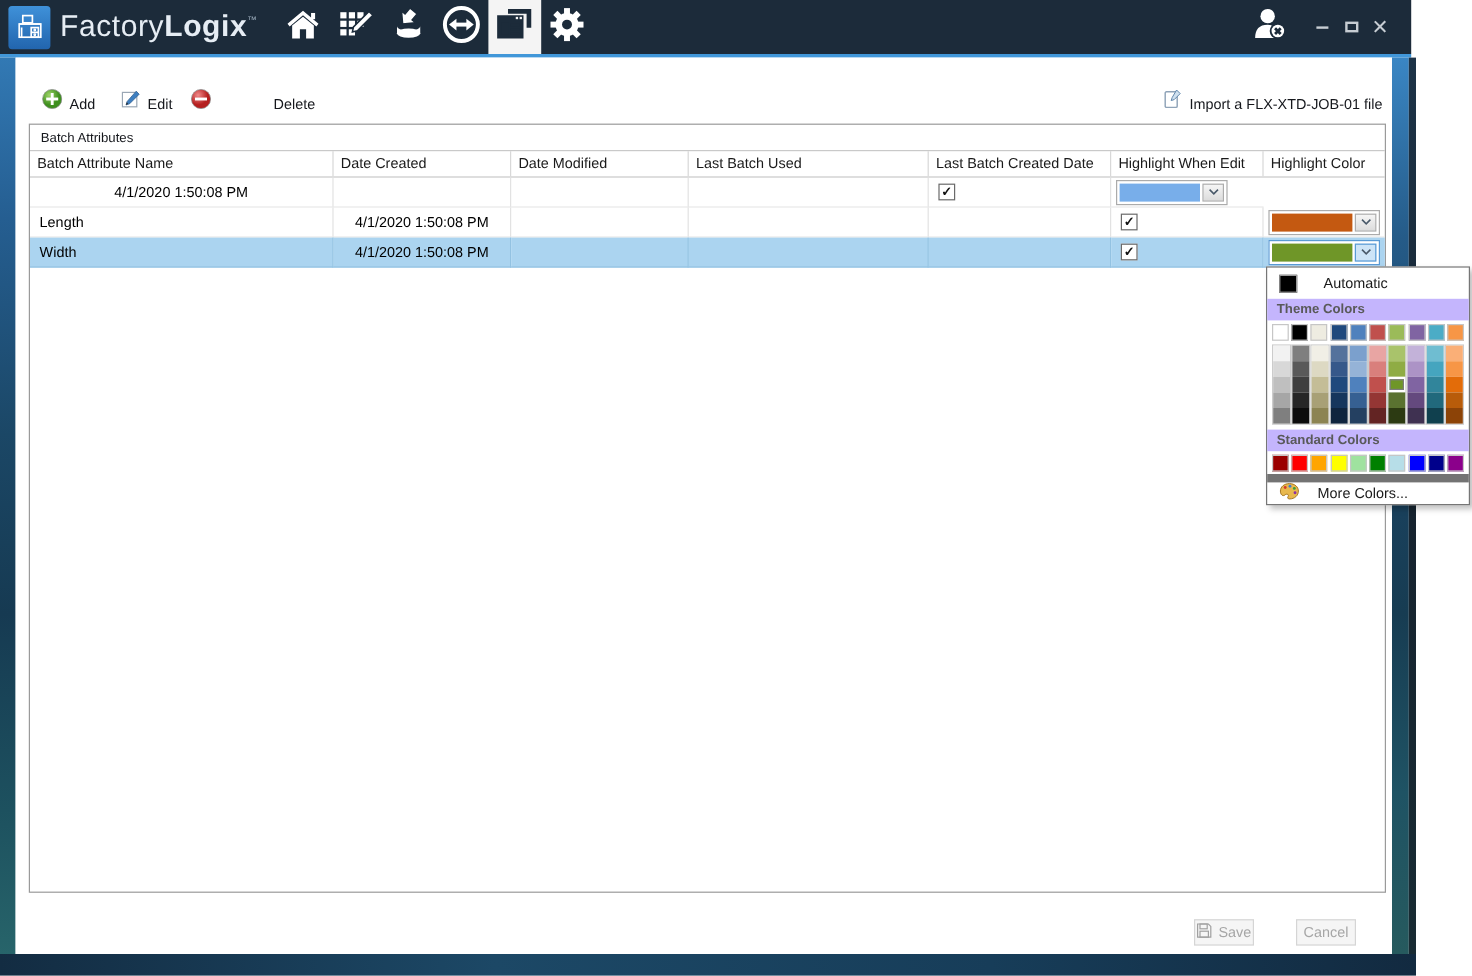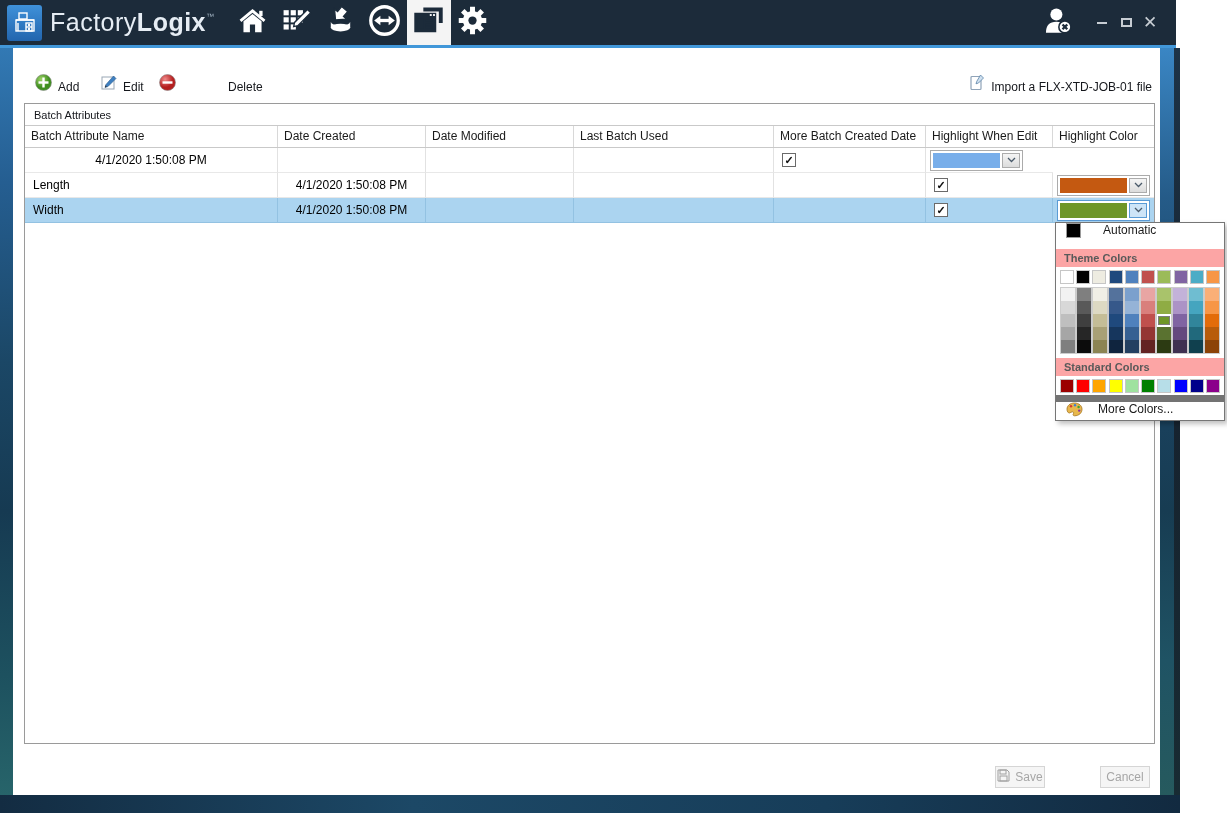--- a/index.html
+++ b/index.html
@@ -60,27 +60,27 @@
   .td.combo-cell { display:flex; align-items:center; padding-left:4px; }
   .combo { width:93px; height:21px; border:1px solid #ababab; background:#fff; display:flex; padding:2px; }
   .combo-swatch { flex:1; margin-right:2px; }
   .combo-btn { width:18px; background:linear-gradient(180deg,#f5f5f5,#dcdcdc); border:1px solid #acacac; display:flex; align-items:center; justify-content:center; }
   .combo.focused { border-color:#5a9bd5; }
   .combo.focused .combo-btn { background:#cde4f7; border-color:#5a9bd5; }
 
   .btn { position:absolute; width:50px; height:22px; background:#f5f5f5; border:1px solid #d5d5d5; display:flex; align-items:center; justify-content:center; font-size:12px; color:#a6a6a6; cursor:default; }
   .btn svg { margin-right:5px; }
   .btn-save { left:982px; top:718px; }
-  .btn-cancel { left:1067px; top:718px;margin-left:20px; }
+  .btn-cancel { left:1067px; top:718px; }
 
   
   .popup { position:absolute; left:1055px; top:222px; width:170px; background:#ffffff; border:1px solid #767676; box-shadow:3px 3px 5px rgba(0,0,0,0.25); z-index:50; }
-  .pop-row { display:flex; align-items:flex-start; height:26px; padding-left:10px; cursor:pointer; font-size:12px; color:#1a1a1a; }
+  .pop-row { display:flex; align-items:center; height:26px; padding-left:10px; cursor:pointer; font-size:12px; color:#1a1a1a; }
   .auto-swatch { width:15px; height:15px; background:#000; border:1px solid #9a9a9a; margin-right:22px; }
-  .band { height:18px; line-height:18px; background:#fca5a5; font-size:11px; font-weight:700; color:#595959; padding-left:8px; }
+  .band { height:18px; line-height:18px; background:#c4b5fd; font-size:11px; font-weight:700; color:#595959; padding-left:8px; }
   .swrow { display:flex; justify-content:space-between; padding:3px 4px 2px 4px; }
   .sw { width:14px; height:14px; border:1px solid #c6c6c6; cursor:pointer; }
   .vgrid { display:flex; justify-content:space-between; padding:1px 4px 4px 4px; }
   .vcol { width:16px; border:1px solid #cccccc; background:#fff; }
   .vcell { width:14px; height:13px; cursor:pointer; }
   .vcell.sel { display:flex; align-items:center; justify-content:center; background:#ffffff; }
   .vcell.sel > div { width:12px; height:9px; border:1px solid #7d7d7d; }
   .more-row { border-top:7px solid #737373; height:25px; }
   .more-row svg { margin-right:15px; }
 </style>
@@ -258,21 +258,21 @@
       <span>Import a FLX-XTD-JOB-01 file</span>
     </div>
 
     <div class="table">
       <div class="panel-title">Batch Attributes</div>
       <div class="thead">
           <div class="th">Batch Attribute Name</div>
           <div class="th">Date Created</div>
           <div class="th">Date Modified</div>
           <div class="th">Last Batch Used</div>
-          <div class="th">More Batch Created Date</div>
+          <div class="th">Last Batch Created Date</div>
           <div class="th">Highlight When Edit</div>
           <div class="th">Highlight Color</div>
         </div>
       <div>
           <div class="trow">
             <div class="td date">4/1/2020 1:50:08 PM</div>
             <div class="td "></div>
             <div class="td "></div>
             <div class="td "></div>
             <div class="td chk">

